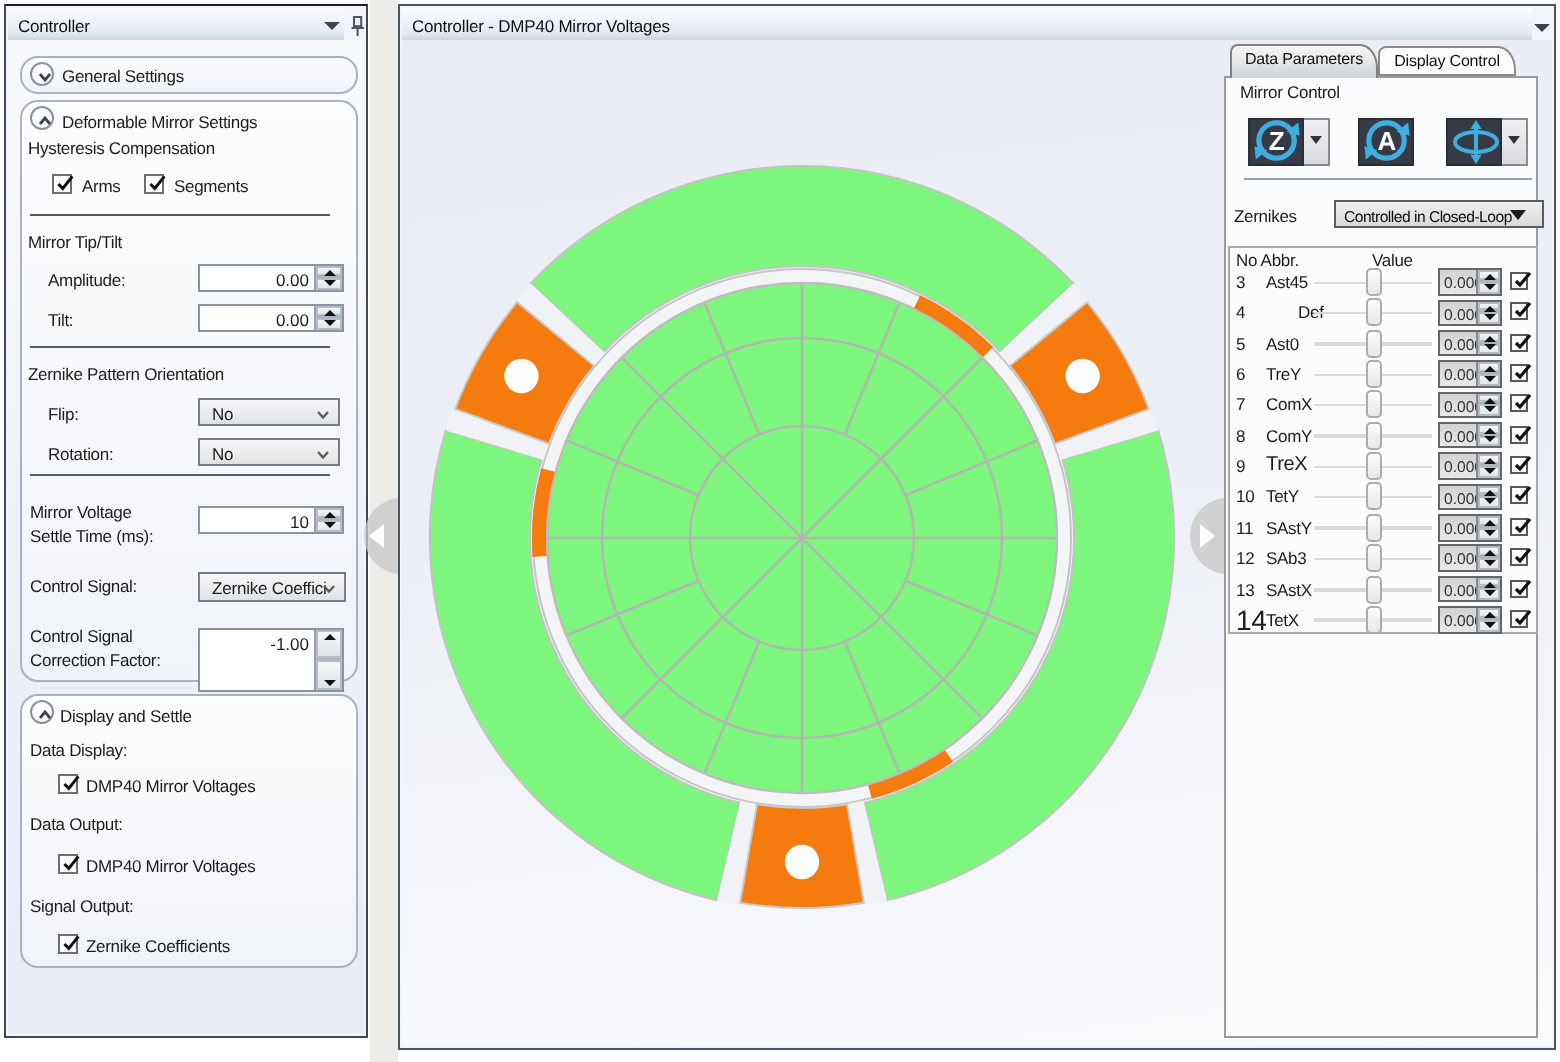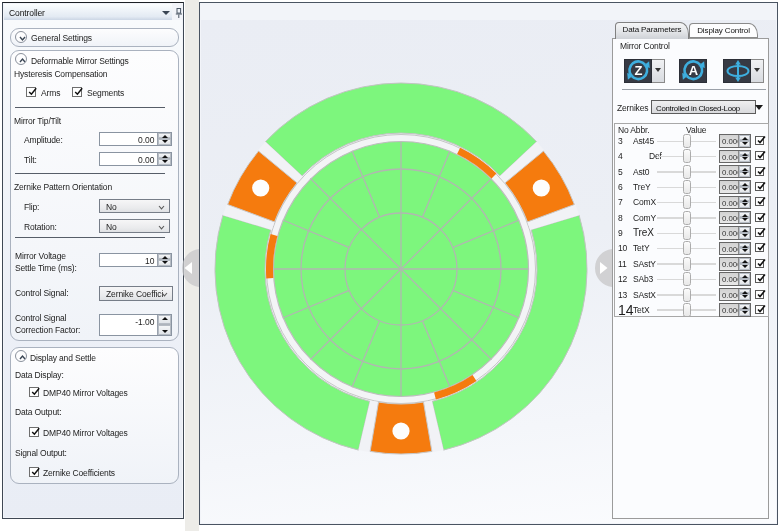--- a/index.html
+++ b/index.html
@@ -130,21 +130,21 @@
     </div>
   <div class="lbl" style="left:12px;top:285px">Control Signal:</div>
   <div class="combo" style="left:96px;top:283px;width:74px;height:15px">
       <b>Zernike Coeffici</b>
       <svg style="position:absolute;right:4px;top:5px" width="7" height="5" viewBox="0 0 7 5">
         <polyline points="1,1 3.5,3.8 6,1" stroke="#5a5a5a" stroke-width="1.1" fill="none"></polyline>
       </svg>
     </div>
   <div class="lbl" style="left:12px;top:310px">Control Signal</div>
   <div class="lbl" style="left:12px;top:322px">Correction Factor:</div>
-  <div class="spin" style="left:96px;top:311px;width:73px;height:22px">
+  <div class="spin" style="left:96px;top:311px;width:73px;height:32px">
       <span class="v">-1.00</span>
       <span class="sbtns">
         <span class="u">
           <i></i>
         </span>
         <span class="d">
           <i></i>
         </span>
       </span>
     </div>
@@ -175,20 +175,24 @@
       <svg width="12" height="12" viewBox="0 0 12 12">
         <path d="M2.2,6 L4.4,8.2 L9.2,2.2" fill="none" stroke="#111" stroke-width="1.5"></path>
       </svg>
     </div>
   <div class="lbl" style="left:40px;top:465px">Zernike Coefficients</div>
 </div>
 
 <div class="abs" style="left:185px;top:0;width:14px;height:531px;background:#edece8"></div>
 
 <div class="panel" style="left:199px;top:2px;width:579px;height:523px;border-color:#4a5462">
+  <div class="tbar">
+      <span>Controller - DMP40 Mirror Voltages</span>
+    <i class="abs" style="left:566px;top:8px;width:0;height:0;border-left:4px solid transparent;border-right:4px solid transparent;border-top:4px solid #3a4654"></i>
+  </div>
   <div class="abs" id="mainbg" style="left:1px;top:17px;right:1px;bottom:1px;background:linear-gradient(173deg,#eaedf4 0%,#ecEFf5 45%,#f4f6fa 78%,#fbfcfe 100%)"></div>
 
   <svg class="abs" style="left:2px;top:13px" width="577" height="507" viewBox="0 0 577 507">
     <g id="mirror">
     <path d="M334.6,125.7 A186.0,186.0 0 0 0 63.4,125.7 L99.9,159.9 A136.0,136.0 0 0 1 298.1,159.9 Z" fill="#7df67d" stroke="#c2c4c2" stroke-width="1"></path>
     <path d="M20.9,199.2 A186.0,186.0 0 0 0 156.5,434.1 L167.9,385.4 A136.0,136.0 0 0 1 68.8,213.7 Z" fill="#7df67d" stroke="#c2c4c2" stroke-width="1"></path>
     <path d="M241.5,434.1 A186.0,186.0 0 0 0 377.1,199.2 L329.2,213.7 A136.0,136.0 0 0 1 230.1,385.4 Z" fill="#7df67d" stroke="#c2c4c2" stroke-width="1"></path>
     <circle cx="199.0" cy="253.0" r="134.5" fill="#f3f4f6" stroke="#c6c6c6" stroke-width="1"></circle>
     <circle cx="199.0" cy="253.0" r="127.5" fill="#7df67d" stroke="none"></circle>
     <path d="M199.0,253.0 L327.0,253.0 M250.7,231.6 L317.3,204.0 M199.0,253.0 L289.5,162.5 M220.4,201.3 L248.0,134.7 M199.0,253.0 L199.0,125.0 M177.6,201.3 L150.0,134.7 M199.0,253.0 L108.5,162.5 M147.3,231.6 L80.7,204.0 M199.0,253.0 L71.0,253.0 M147.3,274.4 L80.7,302.0 M199.0,253.0 L108.5,343.5 M177.6,304.7 L150.0,371.3 M199.0,253.0 L199.0,381.0 M220.4,304.7 L248.0,371.3 M199.0,253.0 L289.5,343.5 M250.7,274.4 L317.3,302.0" stroke="#b1b7b1" stroke-width="1.3" fill="none"></path>
@@ -256,21 +260,21 @@
         <ellipse cx="13" cy="12" rx="10.5" ry="5" fill="none" stroke="#3eaede" stroke-width="2"></ellipse>
         <line x1="13" y1="4.5" x2="13" y2="19.5" stroke="#3eaede" stroke-width="2"></line>
         <path d="M13,1 L10.2,5.5 L15.8,5.5 Z" fill="#3eaede"></path>
         <path d="M13,23 L10.2,18.5 L15.8,18.5 Z" fill="#3eaede"></path>
       </svg>
     </div>
     <div class="abs" style="left:139px;top:37px;width:13px;height:24px;background:linear-gradient(#f0f1f3,#d8dbe0);border:1px solid #8a8a8a;border-left:none"></div>
     <div class="abs" style="left:142px;top:46px;width:0;height:0;border-left:3.5px solid transparent;border-right:3.5px solid transparent;border-top:4px solid #333"></div>
 <div class="abs" style="left:10px;top:67px;width:144px;height:1px;background:#9aa0a8"></div>
 <div class="lbl" style="left:5px;top:81px;font-size:8.5px">Zernikes</div>
-<div class="combo" style="left:39px;top:78px;width:105px;height:14px;border-color:#5c5c5c;background:linear-gradient(#efeff0,#d9dadd)">
+<div class="combo" style="left:55px;top:78px;width:105px;height:14px;border-color:#5c5c5c;background:linear-gradient(#efeff0,#d9dadd)">
       <b style="font-size:7.8px;left:4px;top:2.5px;letter-spacing:-0.25px;color:#0c0c0c">Controlled in Closed-Loop</b>
     </div>
 <div class="abs" style="left:142.5px;top:83px;width:0;height:0;border-left:4.5px solid transparent;border-right:4.5px solid transparent;border-top:5.5px solid #1a1a1a"></div>
 <div class="abs" style="left:2px;top:101px;width:155px;height:194px;border:1px solid #a8a8a8"></div>
 <div class="lbl" style="left:6px;top:103px;font-size:8.5px">No Abbr.</div>
 <div class="lbl" style="left:74px;top:103px;font-size:8.5px">Value</div>
 <div class="lbl" style="left:6px;top:114.0px;font-size:8.5px">3</div>
 <div class="lbl" style="left:21px;top:114.0px;font-size:8.5px">Ast45</div>
 <div class="abs" style="left:45px;top:118.5px;width:59px;height:1.5px;background:#d9d9d9"></div>
 <div class="abs" style="left:70.5px;top:112.0px;width:8px;height:14px;background:linear-gradient(#fbfbfb,#e8e8e8);border:1px solid #acacac;border-radius:2.5px"></div>

